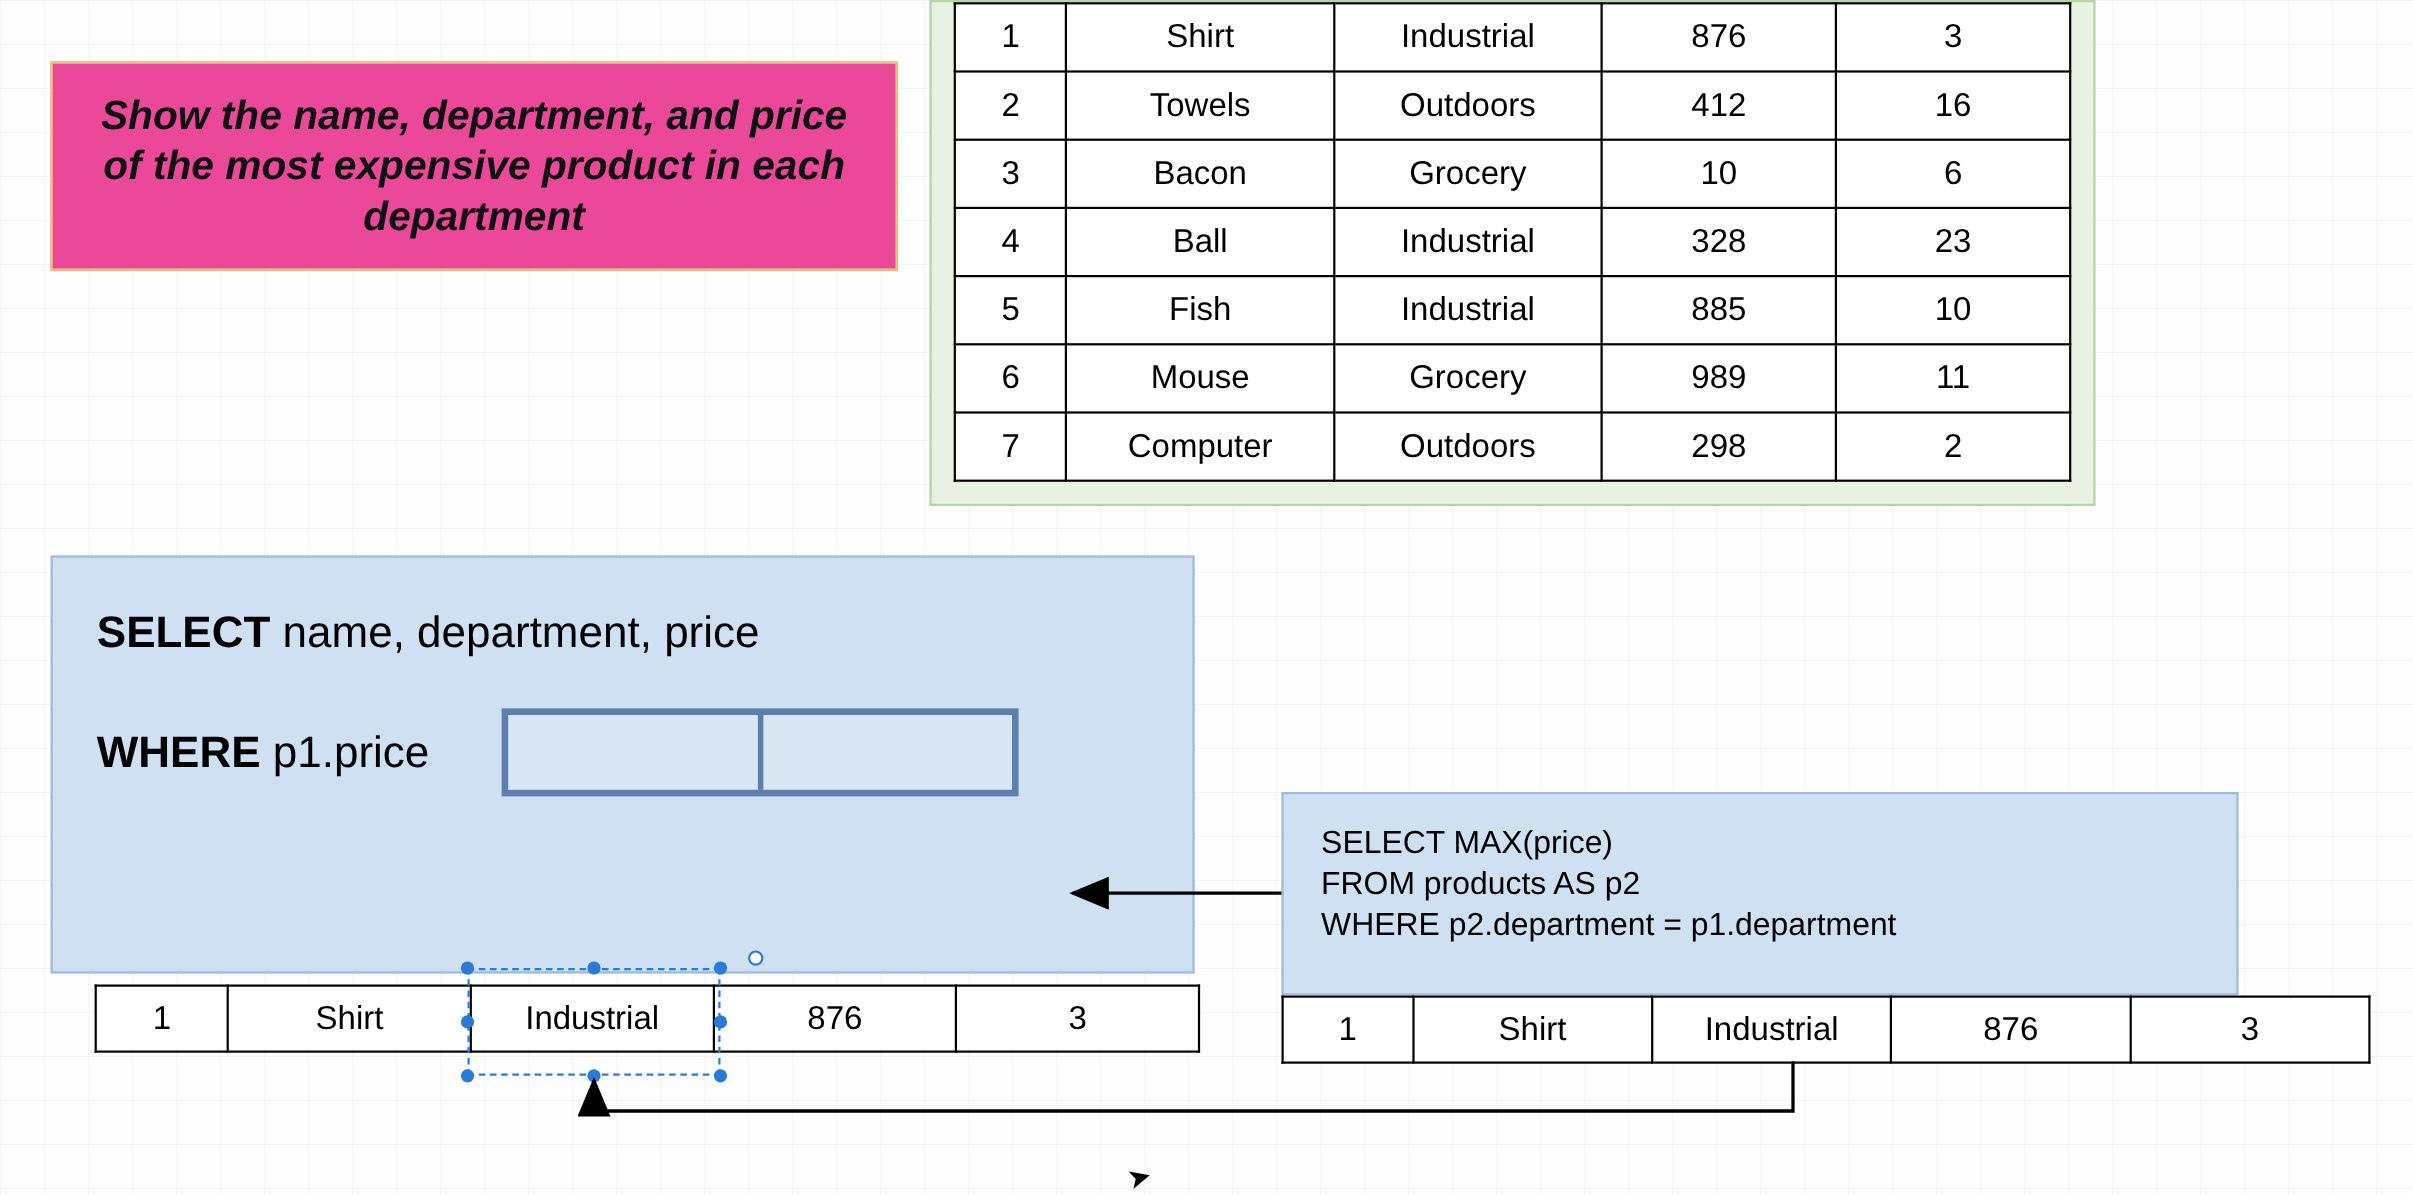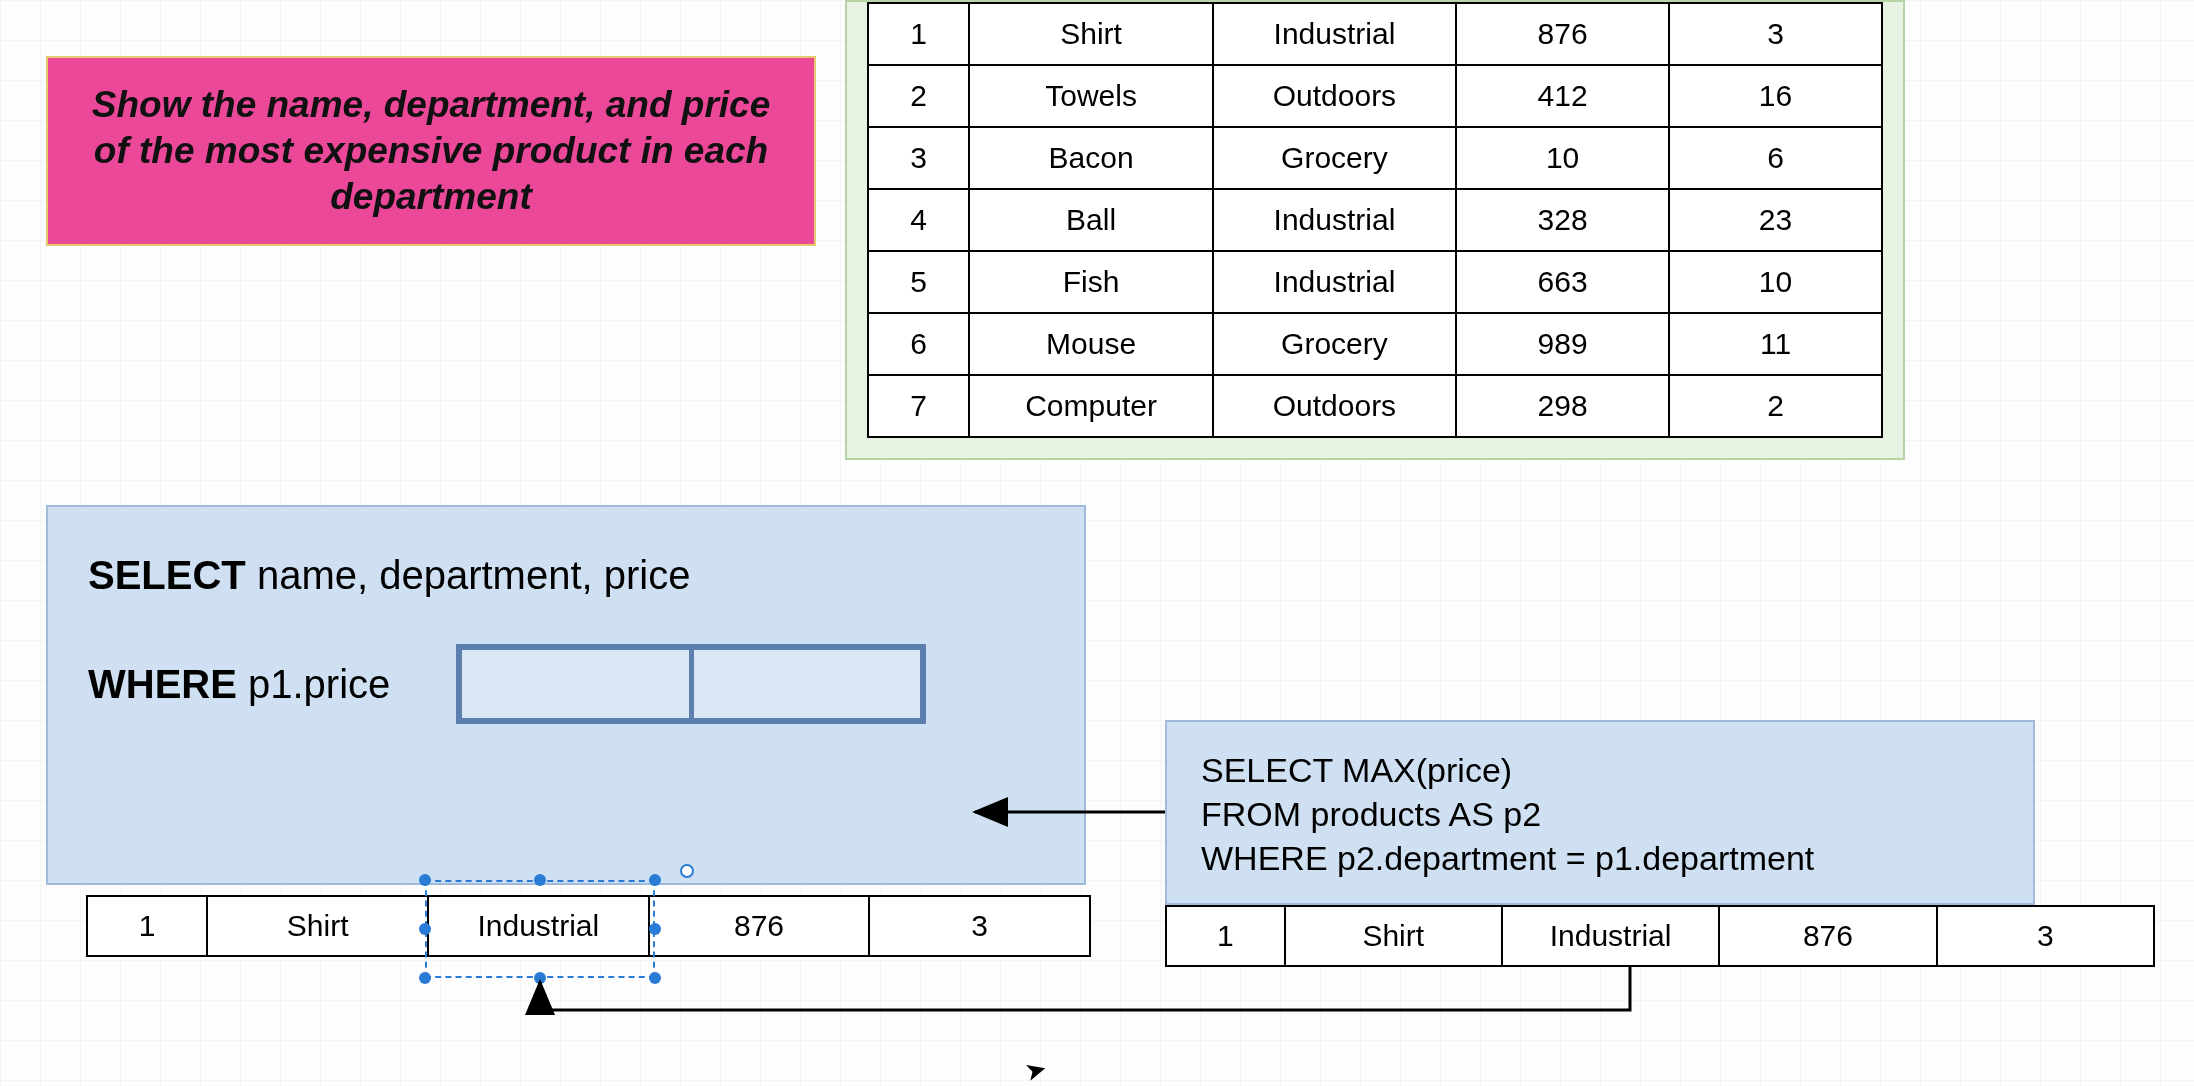--- a/index.html
+++ b/index.html
@@ -101,21 +101,21 @@
   
   .inner-query {
     position: absolute;
     left: 1165px;
     top: 720px;
     width: 870px;
     height: 185px;
     background: #cfe0f2;
     border: 2px solid #9fbbdc;
     padding: 26px 34px;
-    font-size: 34px;
+    font-size: 29px;
     line-height: 1.3;
     color: #000;
   }
 
   
   .row-table {
     position: absolute;
     border-collapse: collapse;
     background: #fff;
     font-size: 30px;
@@ -207,21 +207,21 @@
         <td>4</td>
         <td>Ball</td>
         <td>Industrial</td>
         <td>328</td>
         <td>23</td>
       </tr>
       <tr>
         <td>5</td>
         <td>Fish</td>
         <td>Industrial</td>
-        <td>663</td>
+        <td>885</td>
         <td>10</td>
       </tr>
       <tr>
         <td>6</td>
         <td>Mouse</td>
         <td>Grocery</td>
         <td>989</td>
         <td>11</td>
       </tr>
       <tr>

